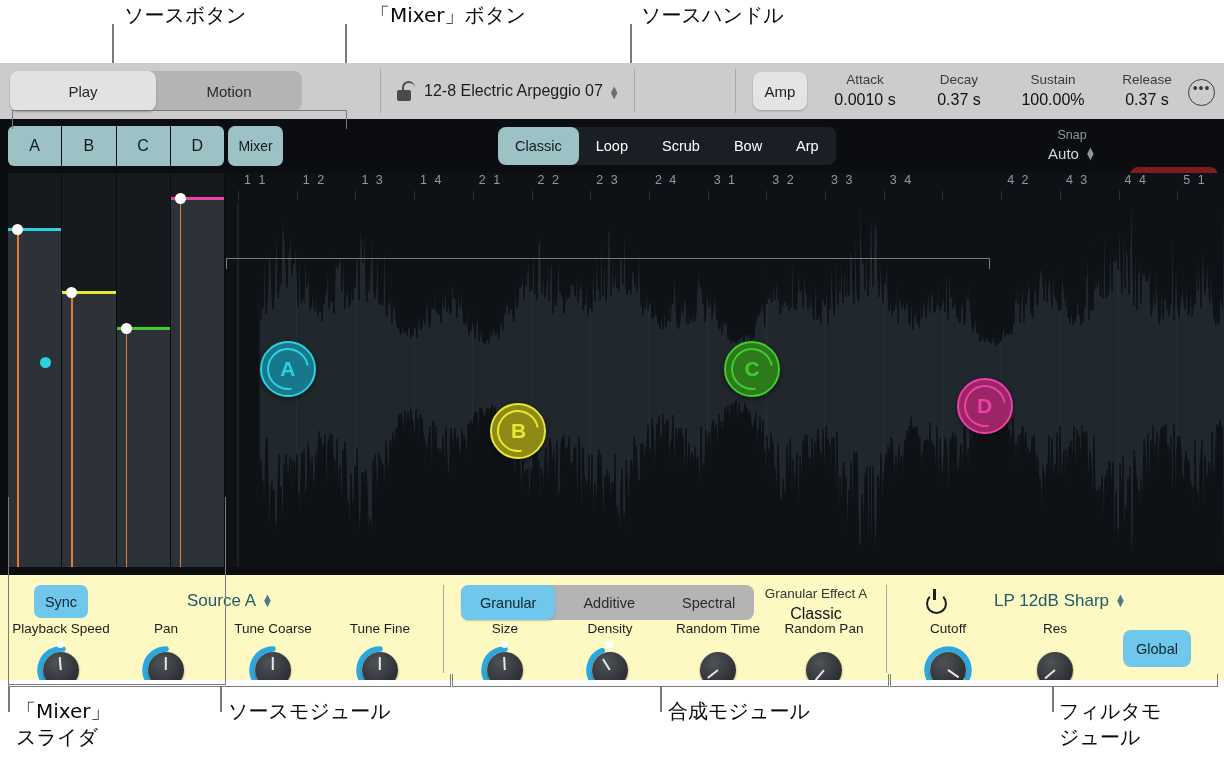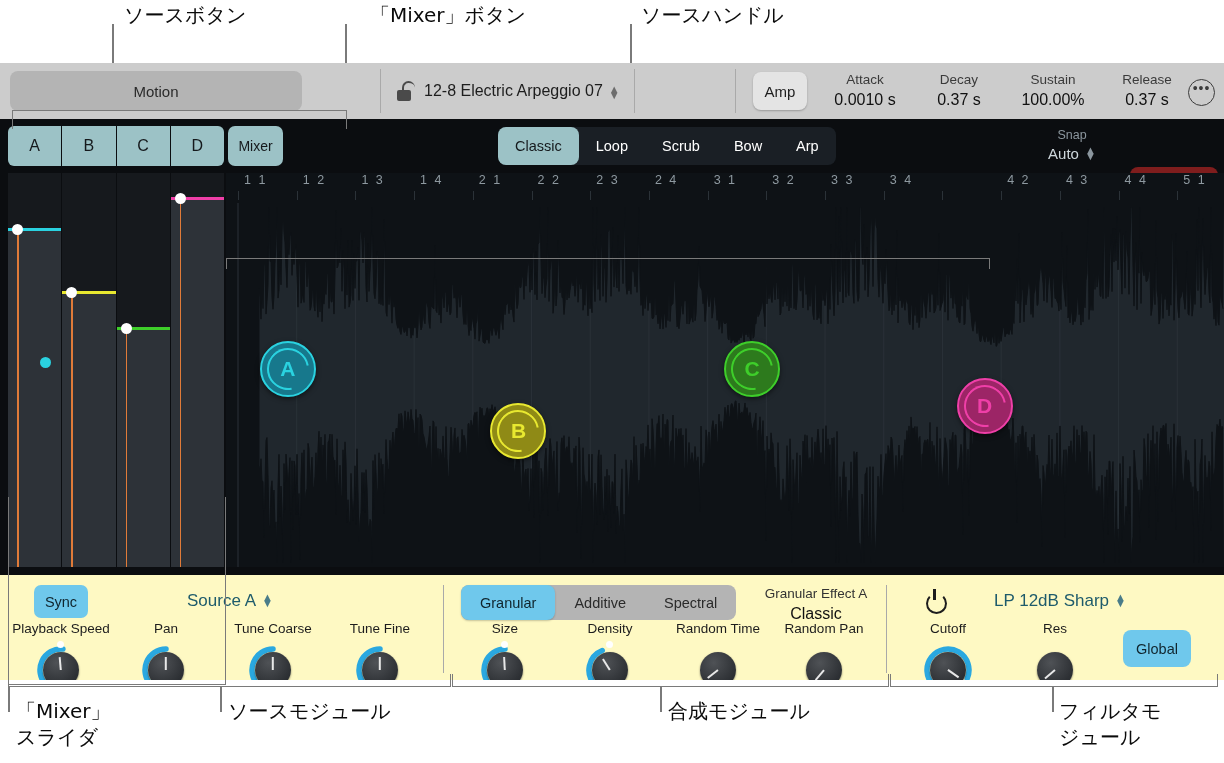--- a/index.html
+++ b/index.html
@@ -210,21 +210,21 @@
   .knob .ptr{
     position:absolute;left:50%;top:50%;width:1.8px;height:13px;background:#e8e8e8;
     transform-origin:50% 0%;margin-left:-0.9px;
   }
   .knob .mod-dot{
     position:absolute;width:7px;height:7px;border-radius:50%;
   }
 
   .synth-seg{
     position:absolute;left:461px;top:10px;height:35px;
-    background:#b4b4b4;border-radius:8px;display:flex;align-items:flex-end;
+    background:#b4b4b4;border-radius:8px;display:flex;align-items:flex-end;gap:9px;
   }
   .synth-seg .ss{
     height:35px;display:flex;align-items:center;justify-content:center;
     font-size:14.5px;color:#2a2a2a;border-radius:8px;padding:0 19px;
   }
   .synth-seg .ss.active{background:#6fc8ec;color:#10252e;box-shadow:0 1px 2px rgba(0,0,0,.22);}
   .effect-label{
     position:absolute;left:745px;top:9px;width:142px;text-align:center;
   }
   .effect-label .e1{font-size:13.5px;color:#333;line-height:19px;}
@@ -271,20 +271,21 @@
 
 <div class="ann" style="left:124px;top:2px;">ソースボタン</div>
 <div class="ann" style="left:370px;top:2px;">「Mixer」ボタン</div>
 <div class="ann" style="left:641px;top:2px;">ソースハンドル</div>
 
 <div class="app">
 
   <div class="toolbar">
 
     <div class="seg-modes">
+      <div class="seg active">Play</div>
       <div class="seg">Motion</div>
     </div>
 
     <div class="tb-divider" style="left:380px;"></div>
     <div class="tb-divider" style="left:634px;"></div>
     <div class="tb-divider" style="left:735px;"></div>
 
     <div class="preset-area">
       <div class="lock-icon">
         <div class="shackle"></div>

